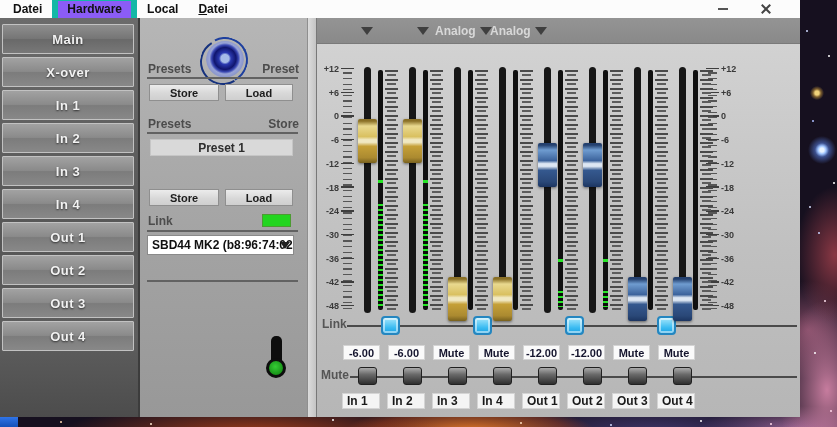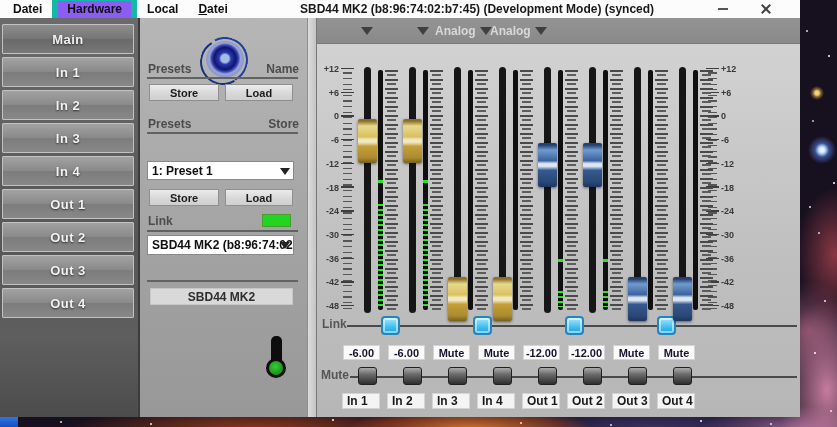--- a/index.html
+++ b/index.html
@@ -144,80 +144,76 @@
 
   <div class="window">
 
     <div class="titlebar">
       <div class="menubar">
           <span class="menu-item">Datei</span>
           <span class="menu-item active">Hardware</span>
           <span class="menu-item">Local</span>
           <span class="menu-item">Datei</span>
         </div>
-      <div class="title-text">SBD44 MK2 (b8:96:74:02:b7:45) (Development Mode) (synced)</div>
       <div class="win-btn btn-min">
           <span></span>
         </div>
       <div class="win-btn btn-close">
           <span class="close-x"></span>
         </div>
     </div>
 
     <div class="sidebar">
         <div class="side-btn active">Main</div>
+        <div class="side-btn">X-over</div>
         <div class="side-btn">In 1</div>
         <div class="side-btn">In 2</div>
         <div class="side-btn">In 3</div>
         <div class="side-btn">In 4</div>
         <div class="side-btn">Out 1</div>
         <div class="side-btn">Out 2</div>
         <div class="side-btn">Out 3</div>
         <div class="side-btn">Out 4</div>
       </div>
 
     <div class="midpanel">
       <div class="logo">
         <span class="arc arc1"></span>
         <span class="arc arc2"></span>
         <span class="disc"></span>
       </div>
 
       <div class="sec-head" style="top:44px">
         <span>Presets</span>
-        <span>Name</span>
+        <span>Preset</span>
       </div>
       <div class="sec-line" style="top:59px"></div>
       <div class="pbtn" style="left:9px; top:66px; width:70px">Store</div>
       <div class="pbtn" style="left:85px; top:66px; width:68px">Load</div>
 
       <div class="sec-head" style="top:99px">
         <span>Presets</span>
         <span>Store</span>
       </div>
       <div class="sec-line" style="top:114px"></div>
-      <div class="dropdown" style="top:143px; height:19px">
-        <span>1: Preset 1</span>
-        <span class="caret"></span>
-      </div>
+      <div class="display-box" style="top:121px">Preset 1</div>
       <div class="pbtn" style="left:9px; top:171px; width:70px">Store</div>
       <div class="pbtn" style="left:85px; top:171px; width:68px">Load</div>
 
       <div class="sec-head" style="top:196px">
         <span>Link</span>
       </div>
       <div class="led" style="background-color: rgb(34, 213, 31);"></div>
       <div class="sec-line" style="top:212px"></div>
       <div class="dropdown" style="top:217px; height:20px">
         <span>SBD44 MK2 (b8:96:74:02:</span>
         <span class="caret"></span>
       </div>
 
       <div class="sec-line" style="top:262px"></div>
-      <div class="display-box" style="top:270px">SBD44 MK2</div>
 
       <div class="thermo-rod"></div>
       <div class="thermo-bulb"></div>
     </div>
 
     <div class="scroll-strip"></div>
 
     <div class="mixer-topbar">
         <div class="selector" style="left: 40px;">
           <span class="sel-label"></span>

